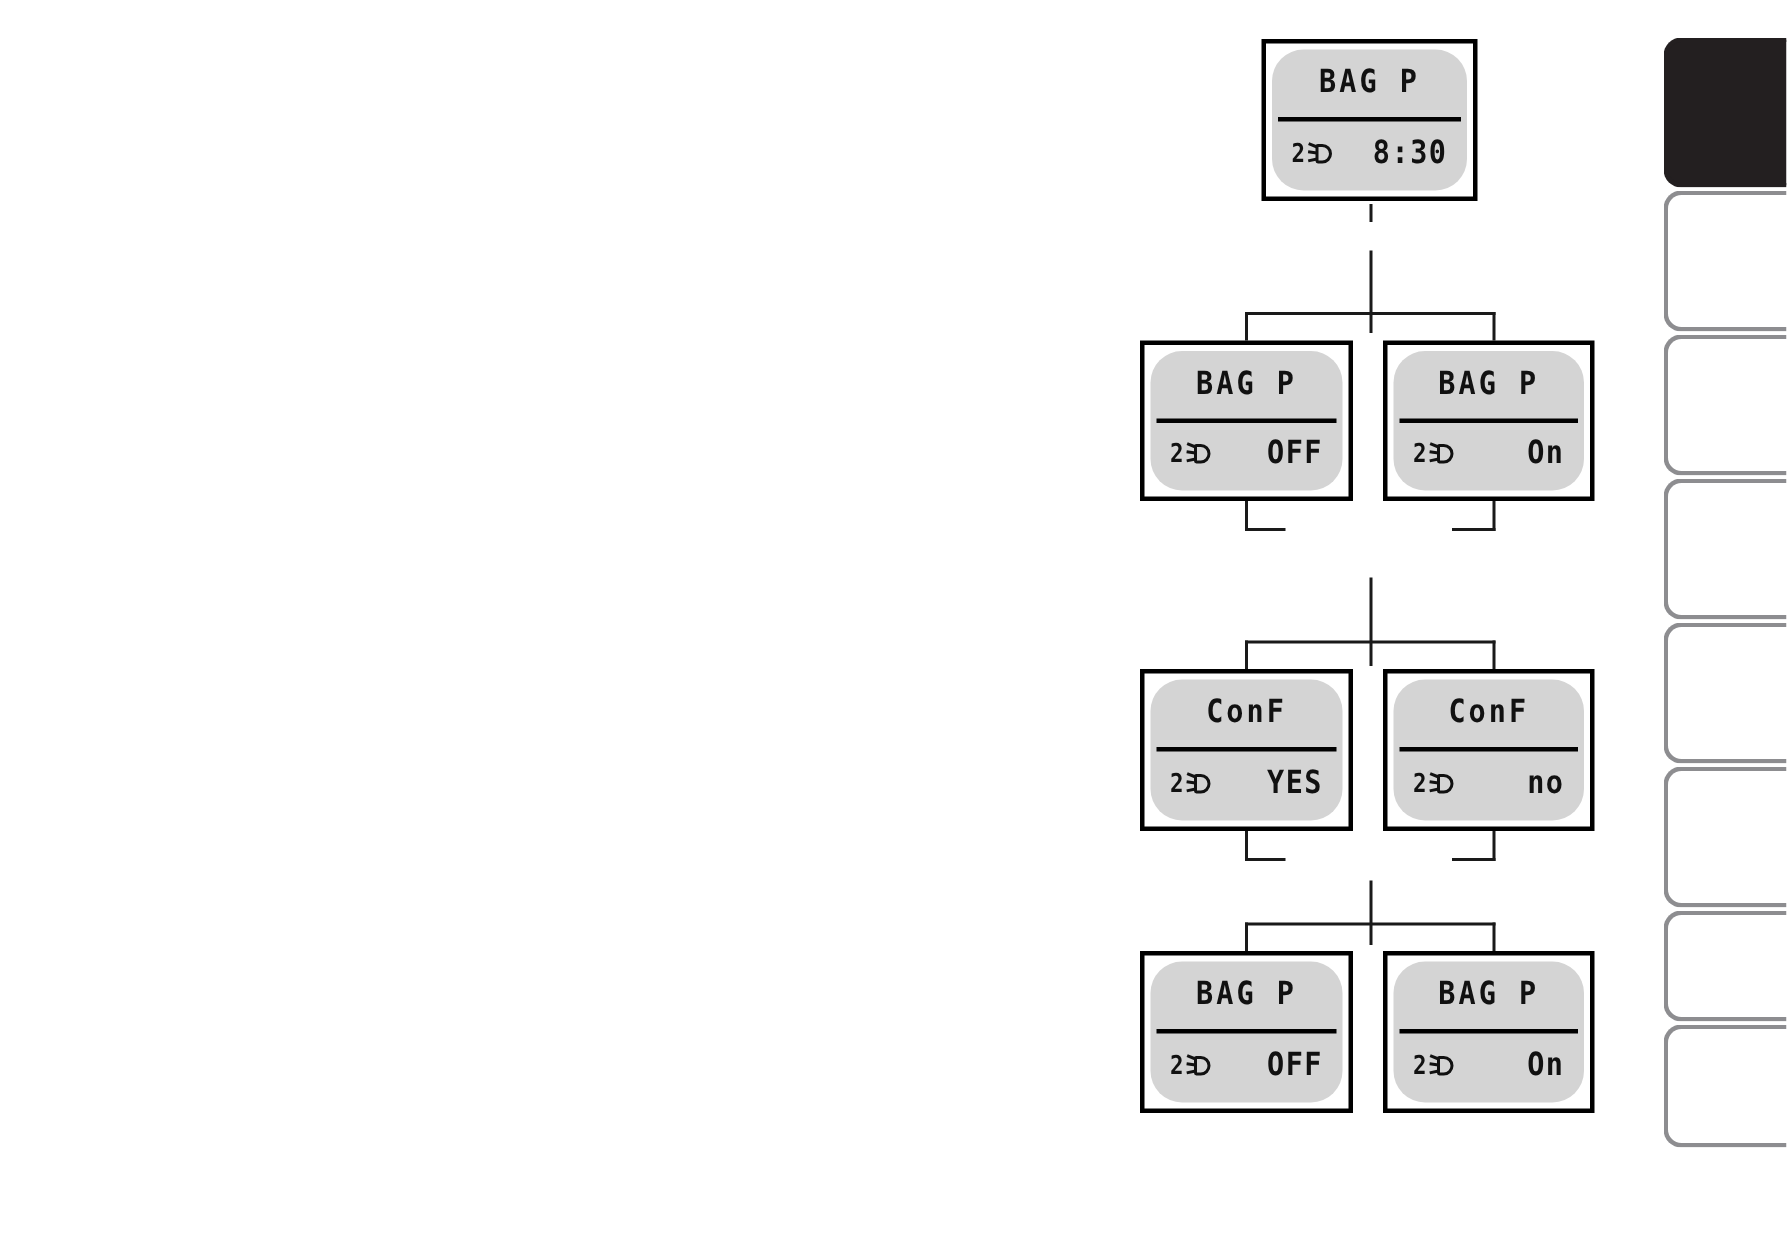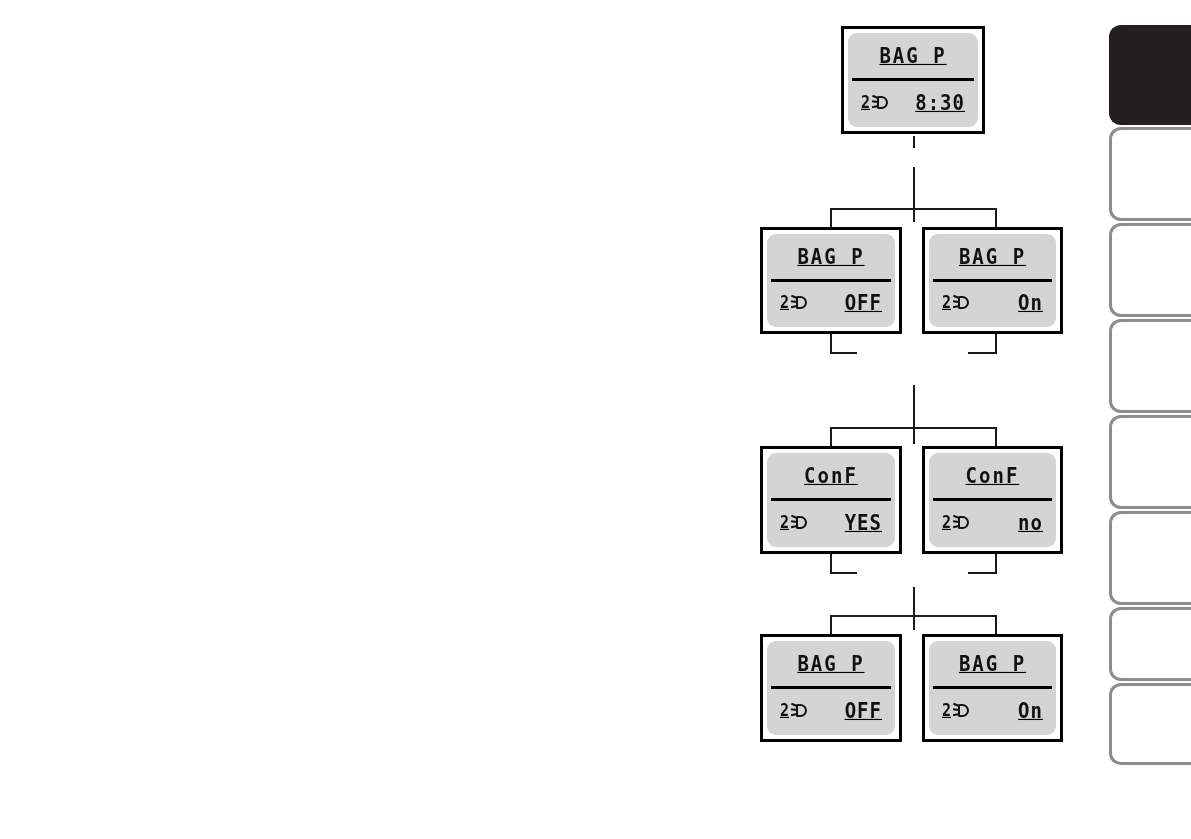--- a/index.html
+++ b/index.html
@@ -64,26 +64,25 @@
     position: absolute;
     border: 3px solid #000000;
     background: #ffffff;
     box-sizing: border-box;
     padding: 4px;
   }
   .lcd {
     width: 100%;
     height: 100%;
     background: #d4d4d4;
-    border-radius: 9px;
+    border-radius: 21px;
     box-sizing: border-box;
     display: flex;
     flex-direction: column;
     position: relative;
-    text-decoration: underline;
   }
   .lcd-top {
     flex: 0 0 48%;
     display: flex;
     align-items: center;
     justify-content: center;
   }
   .lcd-divider {
     height: 3px;
     background: #000000;

